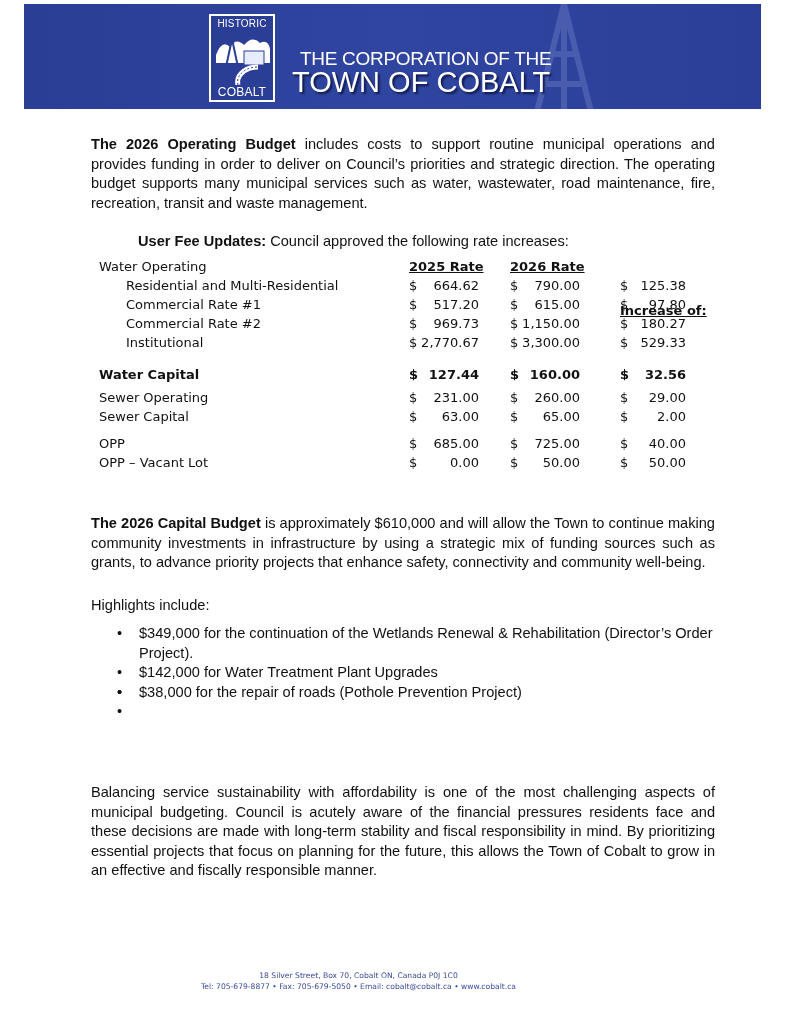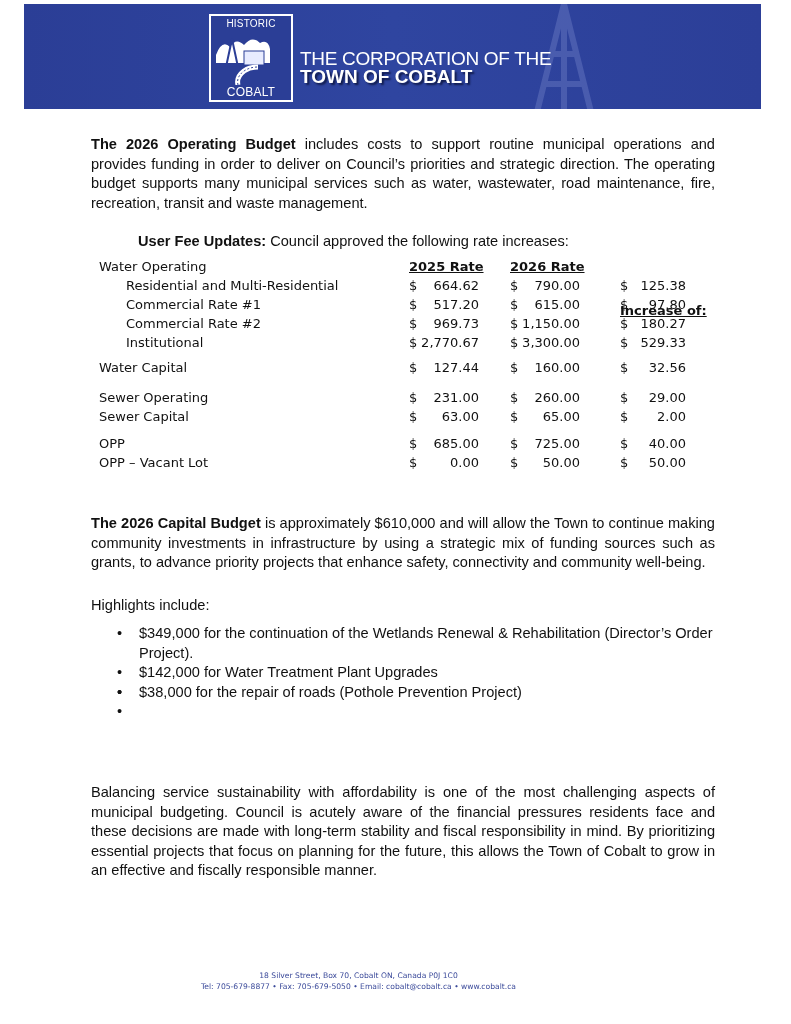--- a/index.html
+++ b/index.html
@@ -1,26 +1,26 @@
 <!DOCTYPE html>
 <html><head>
   <meta charset="utf-8">
   <style>
     html, body { margin: 0; padding: 0; background: #ffffff; }
     body { width: 791px; height: 1024px; position: relative; overflow: hidden; font-family: "Liberation Sans", sans-serif; color: #111; }
 
     .banner { position: absolute; left: 24px; top: 4px; width: 737px; height: 105px; background: linear-gradient(90deg, #2b3e96 0%, #2f45a0 50%, #2c3f98 100%); overflow: hidden; }
     .banner .ghost { position: absolute; left: 470px; top: -10px; width: 140px; height: 130px; opacity: 0.18; }
-    .logo { position: absolute; left: 185px; top: 10px; width: 84px; height: 88px; border: 2px solid #fff; box-sizing: border-box; background: #2b3e96; }
+    .logo { position: absolute; left: 185px; top: 10px; width: 66px; height: 88px; border: 2px solid #fff; box-sizing: border-box; background: #2b3e96; }
     .logo .top-word, .logo .bottom-word { position: absolute; left: 0; right: 0; text-align: center; color: #fff; font-family: "Liberation Sans", sans-serif; font-size: 10px; letter-spacing: 0.2px; }
     .logo .top-word { top: 2px; }
     .logo .bottom-word { bottom: 1px; font-size: 12px; }
     .logo .art { position: absolute; left: 3px; top: 17px; width: 56px; height: 52px; }
     .corp-small { position: absolute; left: 276px; top: 44px; color: #fff; font-size: 19px; letter-spacing: -0.3px; font-family: "Liberation Sans", sans-serif; }
-    .corp-big { position: absolute; left: 276px; top: 62px; color: #fff; font-size: 19px; font-weight: bold; letter-spacing: 0px; font-family: "Liberation Sans", sans-serif; text-shadow: 2px 2px 2px #101a4a; }
+    .corp-big { position: absolute; left: 268px; top: 62px; color: #fff; font-size: 29px; font-weight: normal; letter-spacing: 0px; font-family: "Liberation Sans", sans-serif; text-shadow: 2px 2px 2px #101a4a; }
 
     .para { position: absolute; left: 91px; width: 624px; font-size: 14.6px; line-height: 19.6px; text-align: justify; }
     .para b { font-weight: bold; }
     .p1 { top: 135px; }
     .fee-title { position: absolute; left: 138px; top: 233px; font-size: 14.6px; }
     .fee-title b { font-weight: bold; }
 
     .rates { position: absolute; left: 99px; top: 259px; width: 620px; font-family: "DejaVu Sans", sans-serif; font-size: 13px; }
     .row { position: absolute; left: 0; width: 620px; height: 18px; }
     .row .lbl { position: absolute; left: 0; top: 0; white-space: nowrap; }
@@ -138,21 +138,21 @@
       </span>
     <span class="money c2">
         <span class="dollar">$</span>
         <span class="amt">3,300.00</span>
       </span>
     <span class="money c3">
         <span class="dollar">$</span>
         <span class="amt">529.33</span>
       </span>
   </div>
-  <div class="row" style="top:101px;">
+  <div class="row" style="top:108px;font-weight:bold;">
     <span class="lbl">Water Capital</span>
     <span class="money c1">
         <span class="dollar">$</span>
         <span class="amt">127.44</span>
       </span>
     <span class="money c2">
         <span class="dollar">$</span>
         <span class="amt">160.00</span>
       </span>
     <span class="money c3">

